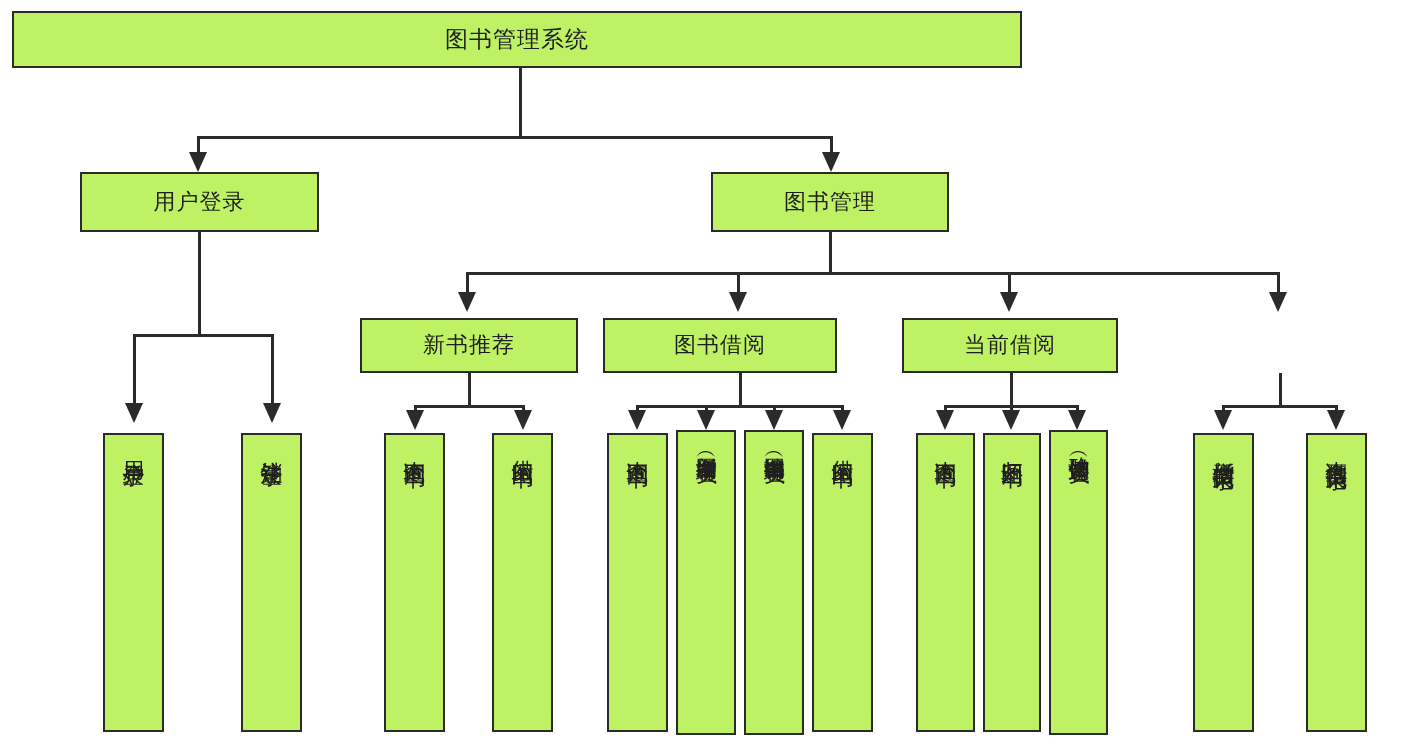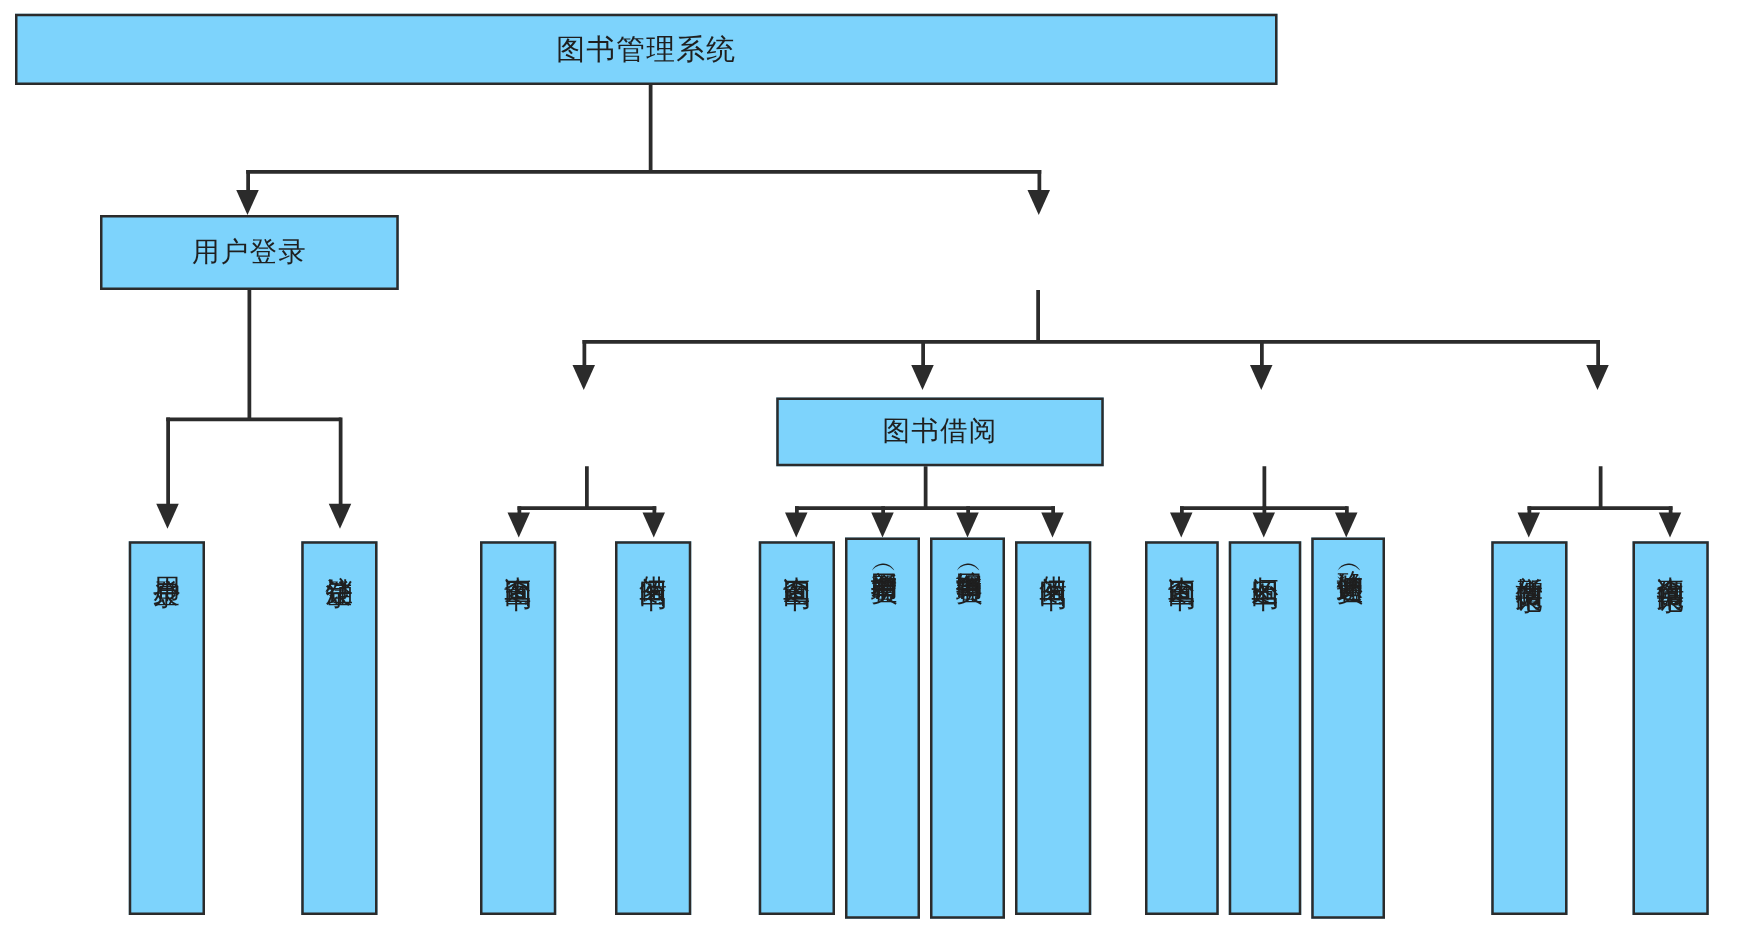--- a/index.html
+++ b/index.html
@@ -12,21 +12,21 @@
     width:1405px;
     height:747px;
     background:#ffffff;
     overflow:hidden;
   }
   
   .node{
     position:absolute;
     box-sizing:border-box;
     border:2px solid #2b2b2b;
-    background:#7dd3fc;
+    background:#bef264;
     display:flex;
     align-items:center;
     justify-content:center;
     color:#1f1f1f;
   }
   .node-h{
     font-size:22px;
     letter-spacing:1px;
     line-height:1.1;
     white-space:nowrap;
@@ -99,20 +99,23 @@
   <div class="vline" style="left:197px;top:136px;width:3px;height:20px;"></div>
   <div class="arrow" style="left:189px;top:152px;"></div>
 
   <div class="vline" style="left:830px;top:136px;width:3px;height:20px;"></div>
   <div class="arrow" style="left:822px;top:152px;"></div>
 
   <div class="node node-h" style="left:80px;top:172px;width:239px;height:60px;">
     <span>用户登录</span>
   </div>
 
+  <div class="node node-h" style="left:711px;top:172px;width:238px;height:60px;">
+    <span>图书管理</span>
+  </div>
 
   <div class="vline" style="left:198px;top:232px;width:3px;height:104px;"></div>
   <div class="hline" style="left:133px;top:334px;width:140px;height:3px;"></div>
   <div class="vline" style="left:133px;top:334px;width:3px;height:73px;"></div>
   <div class="arrow" style="left:125px;top:403px;"></div>
   <div class="vline" style="left:271px;top:334px;width:3px;height:73px;"></div>
   <div class="arrow" style="left:263px;top:403px;"></div>
 
   <div class="vline" style="left:829px;top:232px;width:3px;height:42px;"></div>
   <div class="hline" style="left:466px;top:272px;width:814px;height:3px;"></div>
@@ -122,22 +125,28 @@
 
   <div class="vline" style="left:737px;top:272px;width:3px;height:24px;"></div>
   <div class="arrow" style="left:729px;top:292px;"></div>
 
   <div class="vline" style="left:1008px;top:272px;width:3px;height:24px;"></div>
   <div class="arrow" style="left:1000px;top:292px;"></div>
 
   <div class="vline" style="left:1277px;top:272px;width:3px;height:24px;"></div>
   <div class="arrow" style="left:1269px;top:292px;"></div>
 
-  <div class="node node-h" style="left:621px;top:318px;width:262px;height:55px;">
+  <div class="node node-h" style="left:360px;top:318px;width:218px;height:55px;">
+    <span>新书推荐</span>
+  </div>
+  <div class="node node-h" style="left:603px;top:318px;width:234px;height:55px;">
     <span>图书借阅</span>
+  </div>
+  <div class="node node-h" style="left:902px;top:318px;width:216px;height:55px;">
+    <span>当前借阅</span>
   </div>
 
   <div class="vline" style="left:468px;top:373px;width:3px;height:34px;"></div>
   <div class="hline" style="left:414px;top:405px;width:111px;height:3px;"></div>
   <div class="vline" style="left:414px;top:405px;width:3px;height:10px;"></div>
   <div class="arrow" style="left:406px;top:410px;"></div>
   <div class="vline" style="left:522px;top:405px;width:3px;height:10px;"></div>
   <div class="arrow" style="left:514px;top:410px;"></div>
 
   <div class="vline" style="left:739px;top:373px;width:3px;height:34px;"></div>

